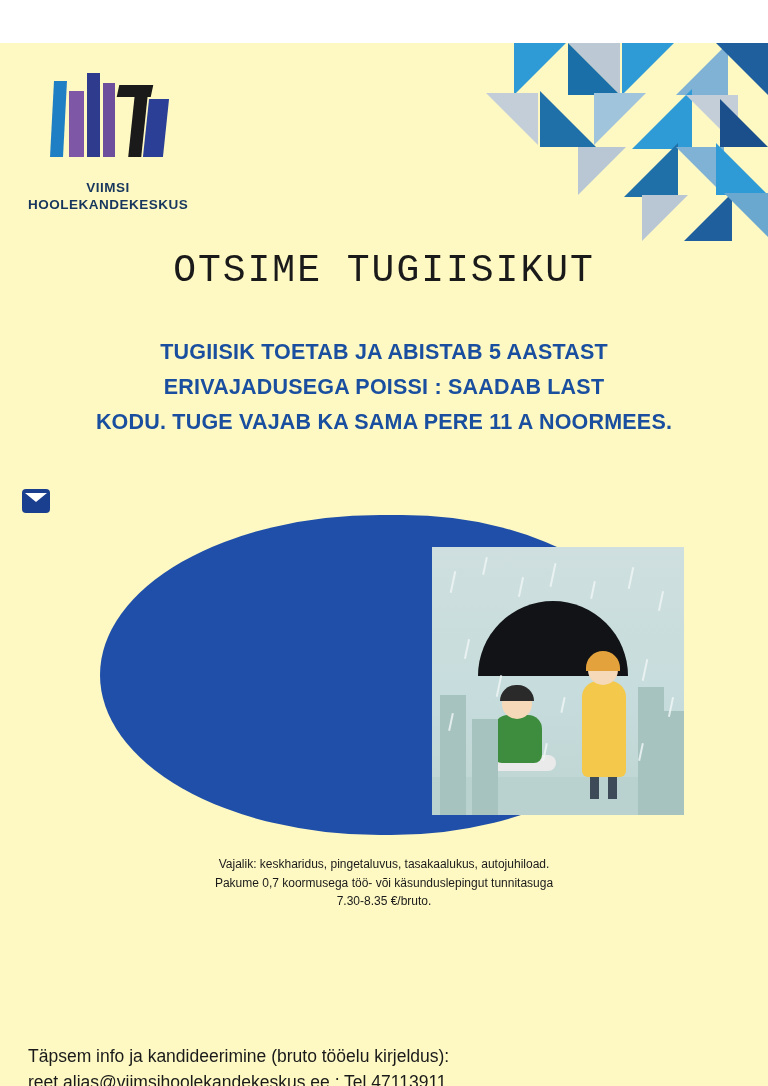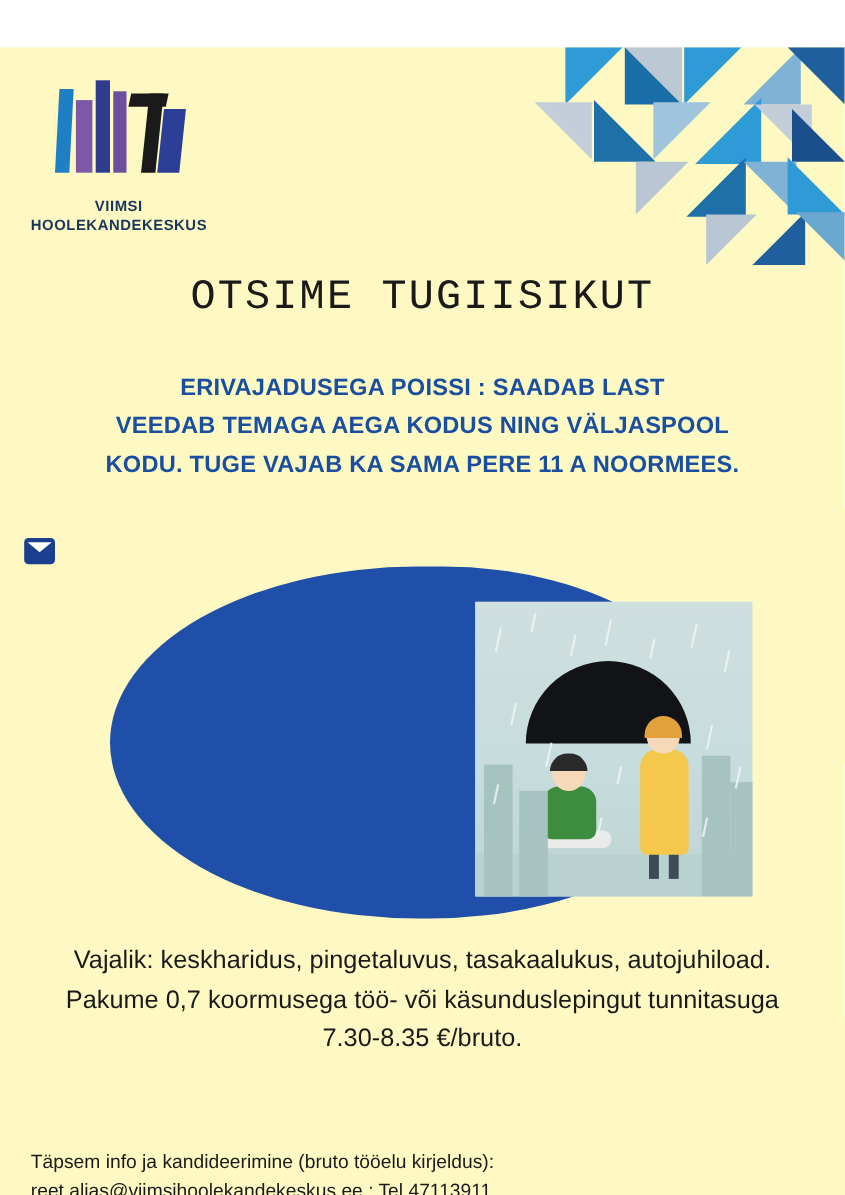--- a/index.html
+++ b/index.html
@@ -238,21 +238,21 @@
   }
 
   
   .requirements {
     position: absolute;
     left: 30px;
     right: 30px;
     top: 812px;
     text-align: center;
     color: #1a1a1a;
-    font-size: 23px;
+    font-size: 12px;
     line-height: 1.55;
   }
   .contact {
     position: absolute;
     left: 28px;
     top: 1000px;
     color: #1a1a1a;
     font-size: 17.5px;
     line-height: 1.5;
     text-align: left;
@@ -297,22 +297,22 @@
       <div class="tri" style="left: 248px; top: 104px; border-top: 48px solid rgb(127, 178, 212); border-left: 48px solid transparent;"></div>
       <div class="tri" style="left: 288px; top: 100px; border-bottom: 52px solid rgb(46, 155, 214); border-right: 52px solid transparent;"></div>
       <div class="tri" style="left: 214px; top: 152px; border-top: 46px solid rgb(185, 198, 212); border-right: 46px solid transparent;"></div>
       <div class="tri" style="left: 256px; top: 150px; border-bottom: 48px solid rgb(31, 95, 158); border-left: 48px solid transparent;"></div>
       <div class="tri" style="left: 296px; top: 150px; border-top: 44px solid rgb(106, 168, 207); border-left: 44px solid transparent;"></div>
     </div>
 
   <div class="headline">OTSIME TUGIISIKUT</div>
 
   <div class="lead" id="lead">
+      <div>TUGIISIK TOETAB JA ABISTAB 5 AASTAST</div>
       <div>ERIVAJADUSEGA  POISSI : SAADAB LAST</div>
-      <div>VEEDAB TEMAGA AEGA KODUS NING VÄLJASPOOL</div>
       <div>KODU. TUGE VAJAB KA SAMA PERE 11 A NOORMEES.</div>
     </div>
 
   <div class="envelope"></div>
 
   <div class="blob"></div>
 
   <div class="photo" id="photo">
     <div class="sky"></div>
     <div class="ground"></div>

